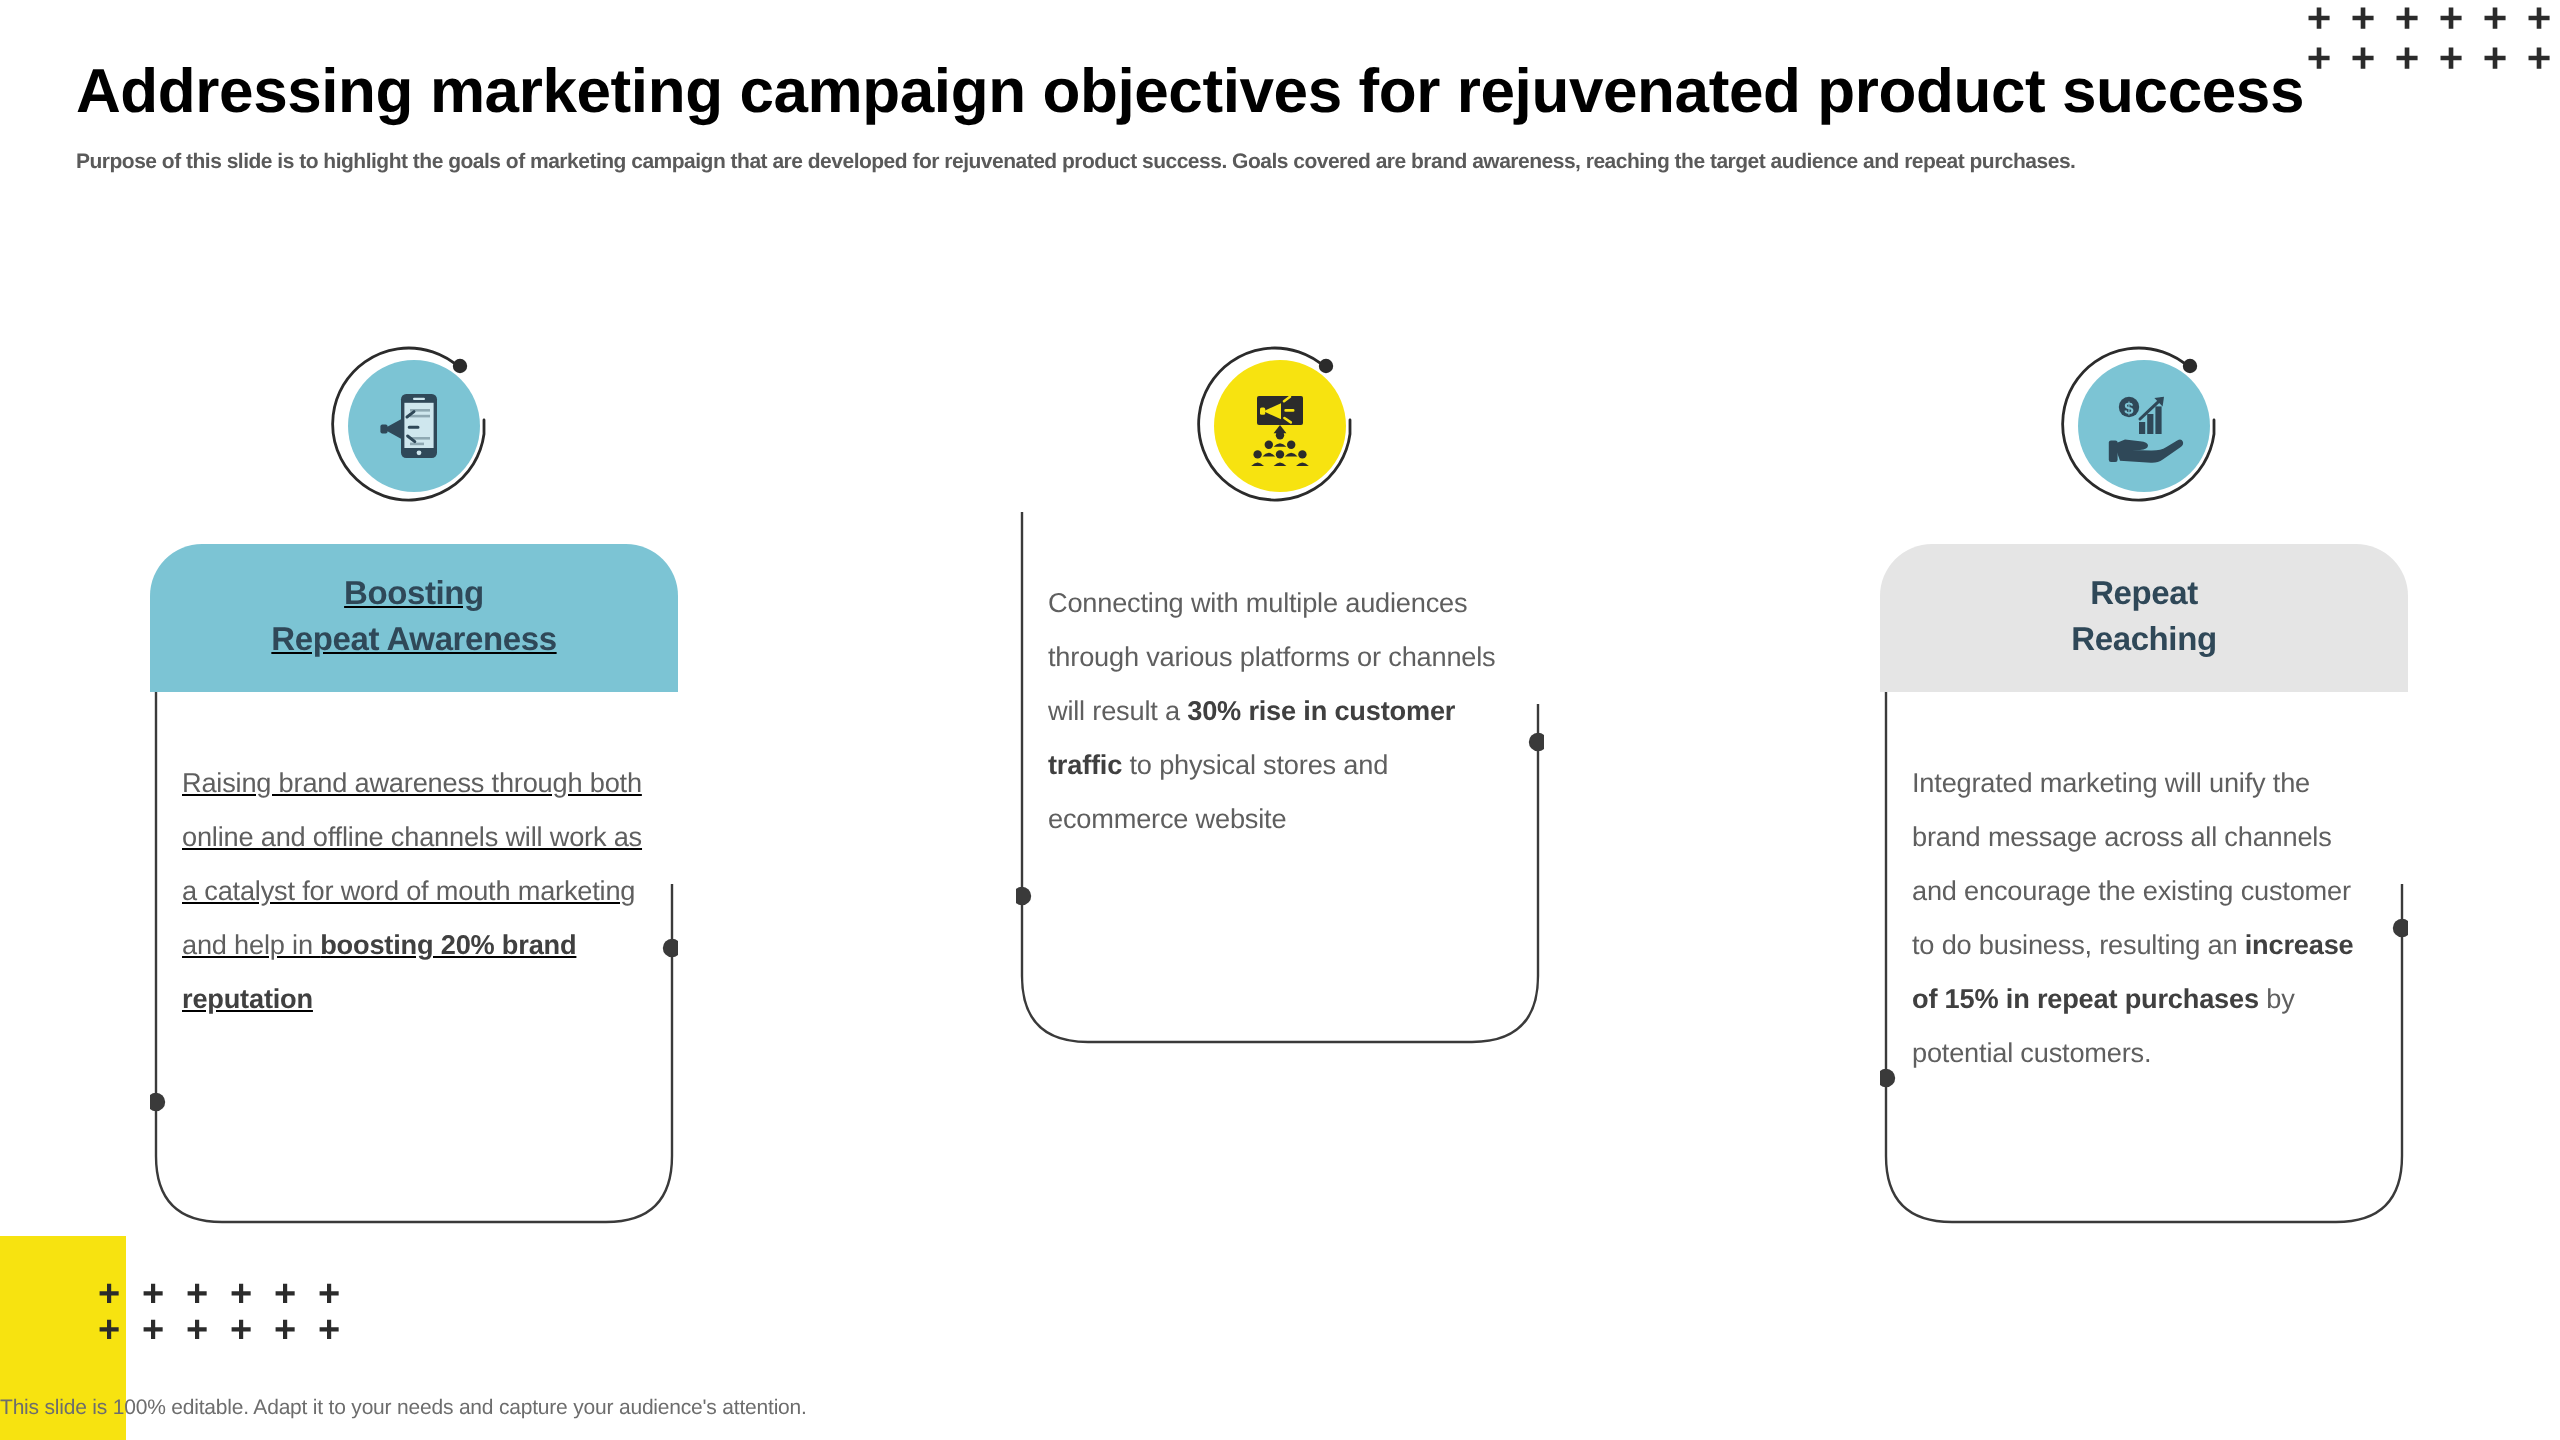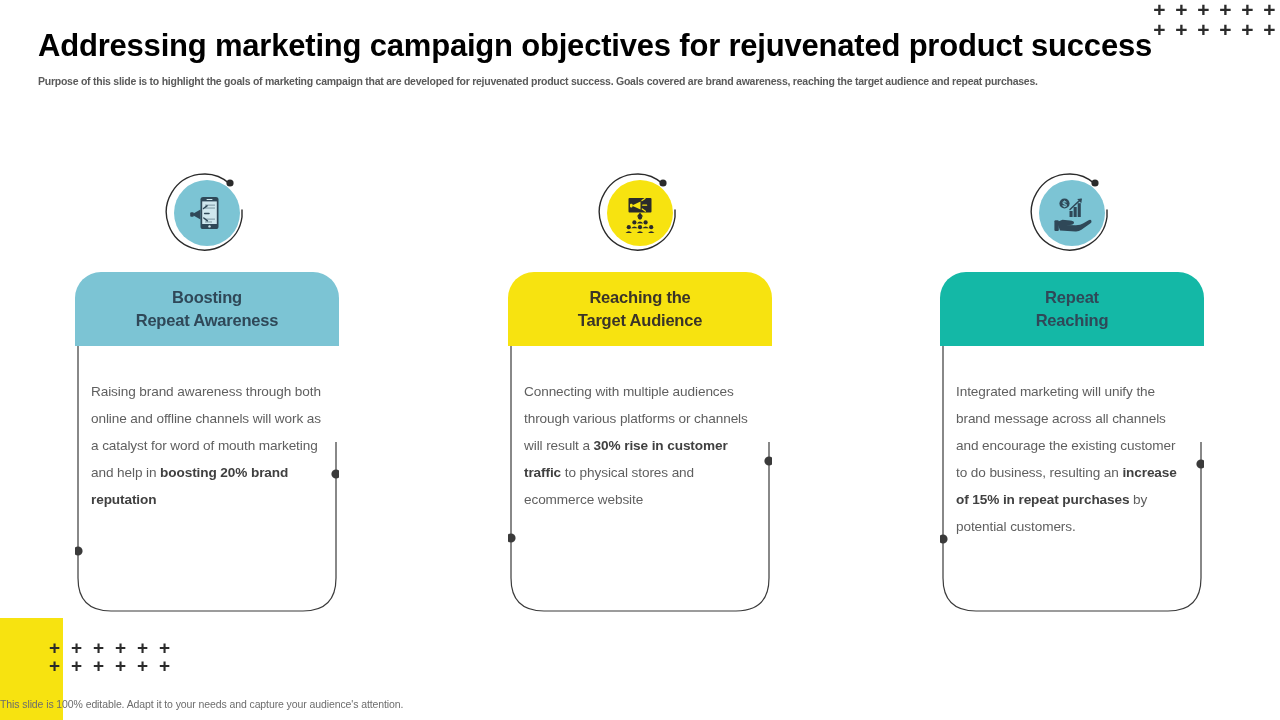--- a/index.html
+++ b/index.html
@@ -77,21 +77,21 @@
     white-space: nowrap;
     font-weight: bold;
   }
 
   
   .card {
     position: absolute;
     top: 160px;
     width: 264px;
   }
-  #card-0 { left: 75px; }
+  #card-0 { left: 75px; text-decoration: underline; }
   #card-1 { left: 508px; }
   #card-2 { left: 940px; }
 
   
   .icon-wrap {
     position: relative;
     width: 86px;
     height: 86px;
     margin: 10px auto 0 auto;
   }
@@ -256,24 +256,20 @@
           <circle cx="9.8" cy="35.2" r="2.1"></circle>
             <path d="M6.6 41 q3.2-3.6 6.4 0 z"></path>
           <circle cx="21" cy="35.2" r="2.1"></circle>
             <path d="M17.8 41 q3.2-3.6 6.4 0 z"></path>
           <circle cx="32.2" cy="35.2" r="2.1"></circle>
             <path d="M29 41 q3.2-3.6 6.4 0 z"></path>
         </g>
       </svg>
     </div>
   </div>
-  <div class="card-header" style="background:#F7E310;color:#3a3428">
-    <span>Reaching the</span>
-    <span>Target Audience</span>
-  </div>
   <div class="card-frame">
     <svg class="frame-svg" width="264" height="268" viewBox="0 0 264 268">
       <path d="M3 0 L3 232 Q3 265 36 265 L228 265 Q261 265 261 232 L261 96" fill="none" stroke="#3a3a3a" stroke-width="1.2"></path>
       <circle cx="3" cy="192" r="4.6" fill="#3a3a3a"></circle>
       <circle cx="261" cy="115" r="4.6" fill="#3a3a3a"></circle>
     </svg>
     <div class="card-body"><span>Connecting with multiple audiences through various platforms or channels will result a </span><b>30% rise in customer traffic</b><span> to physical stores and ecommerce website</span></div>
   </div>
 </div>
 
@@ -290,21 +286,21 @@
         <rect x="18.5" y="19" width="3.1" height="6" fill="#2f4858"></rect>
         <rect x="22.6" y="15" width="3.1" height="10" fill="#2f4858"></rect>
         <rect x="26.7" y="11.2" width="3.1" height="13.8" fill="#2f4858"></rect>
         <path d="M19 17.5 L24 12.8 L29.6 7.6" fill="none" stroke="#2f4858" stroke-width="1.5" stroke-linecap="round"></path>
         <path d="M26.2 7 L31 6.4 L30.3 11.2 Z" fill="#2f4858"></path>
         <path d="M6 30 L11.5 27.8 L19 28.6 q4 .3 4 2.2 t-4 2.2 l-4.2 0 l9.6 .2 q5 .1 7.6-1.6 l5.6-3.4 q2-1.1 2.8 .5 q.7 1.5-1.2 2.9 l-8.8 6.2 q-2.6 1.8-6 1.6 l-15.4-1 Z" fill="#2f4858"></path>
         <rect x="3.4" y="28.2" width="4.4" height="10.8" rx="1.1" fill="#2f4858"></rect>
       </svg>
     </div>
   </div>
-  <div class="card-header" style="background:#14b8a6;color:#2f4858">
+  <div class="card-header" style="background:#e5e5e5;color:#2f4858">
     <span>Repeat</span>
     <span>Reaching</span>
   </div>
   <div class="card-frame">
     <svg class="frame-svg" width="264" height="268" viewBox="0 0 264 268">
       <path d="M3 0 L3 232 Q3 265 36 265 L228 265 Q261 265 261 232 L261 96" fill="none" stroke="#3a3a3a" stroke-width="1.2"></path>
       <circle cx="3" cy="193" r="4.6" fill="#3a3a3a"></circle>
       <circle cx="261" cy="118" r="4.6" fill="#3a3a3a"></circle>
     </svg>
     <div class="card-body"><span>Integrated marketing will unify the brand message across all channels and encourage the existing customer to do business, resulting an </span><b>increase of 15% in repeat purchases</b><span> by potential customers.</span></div>

